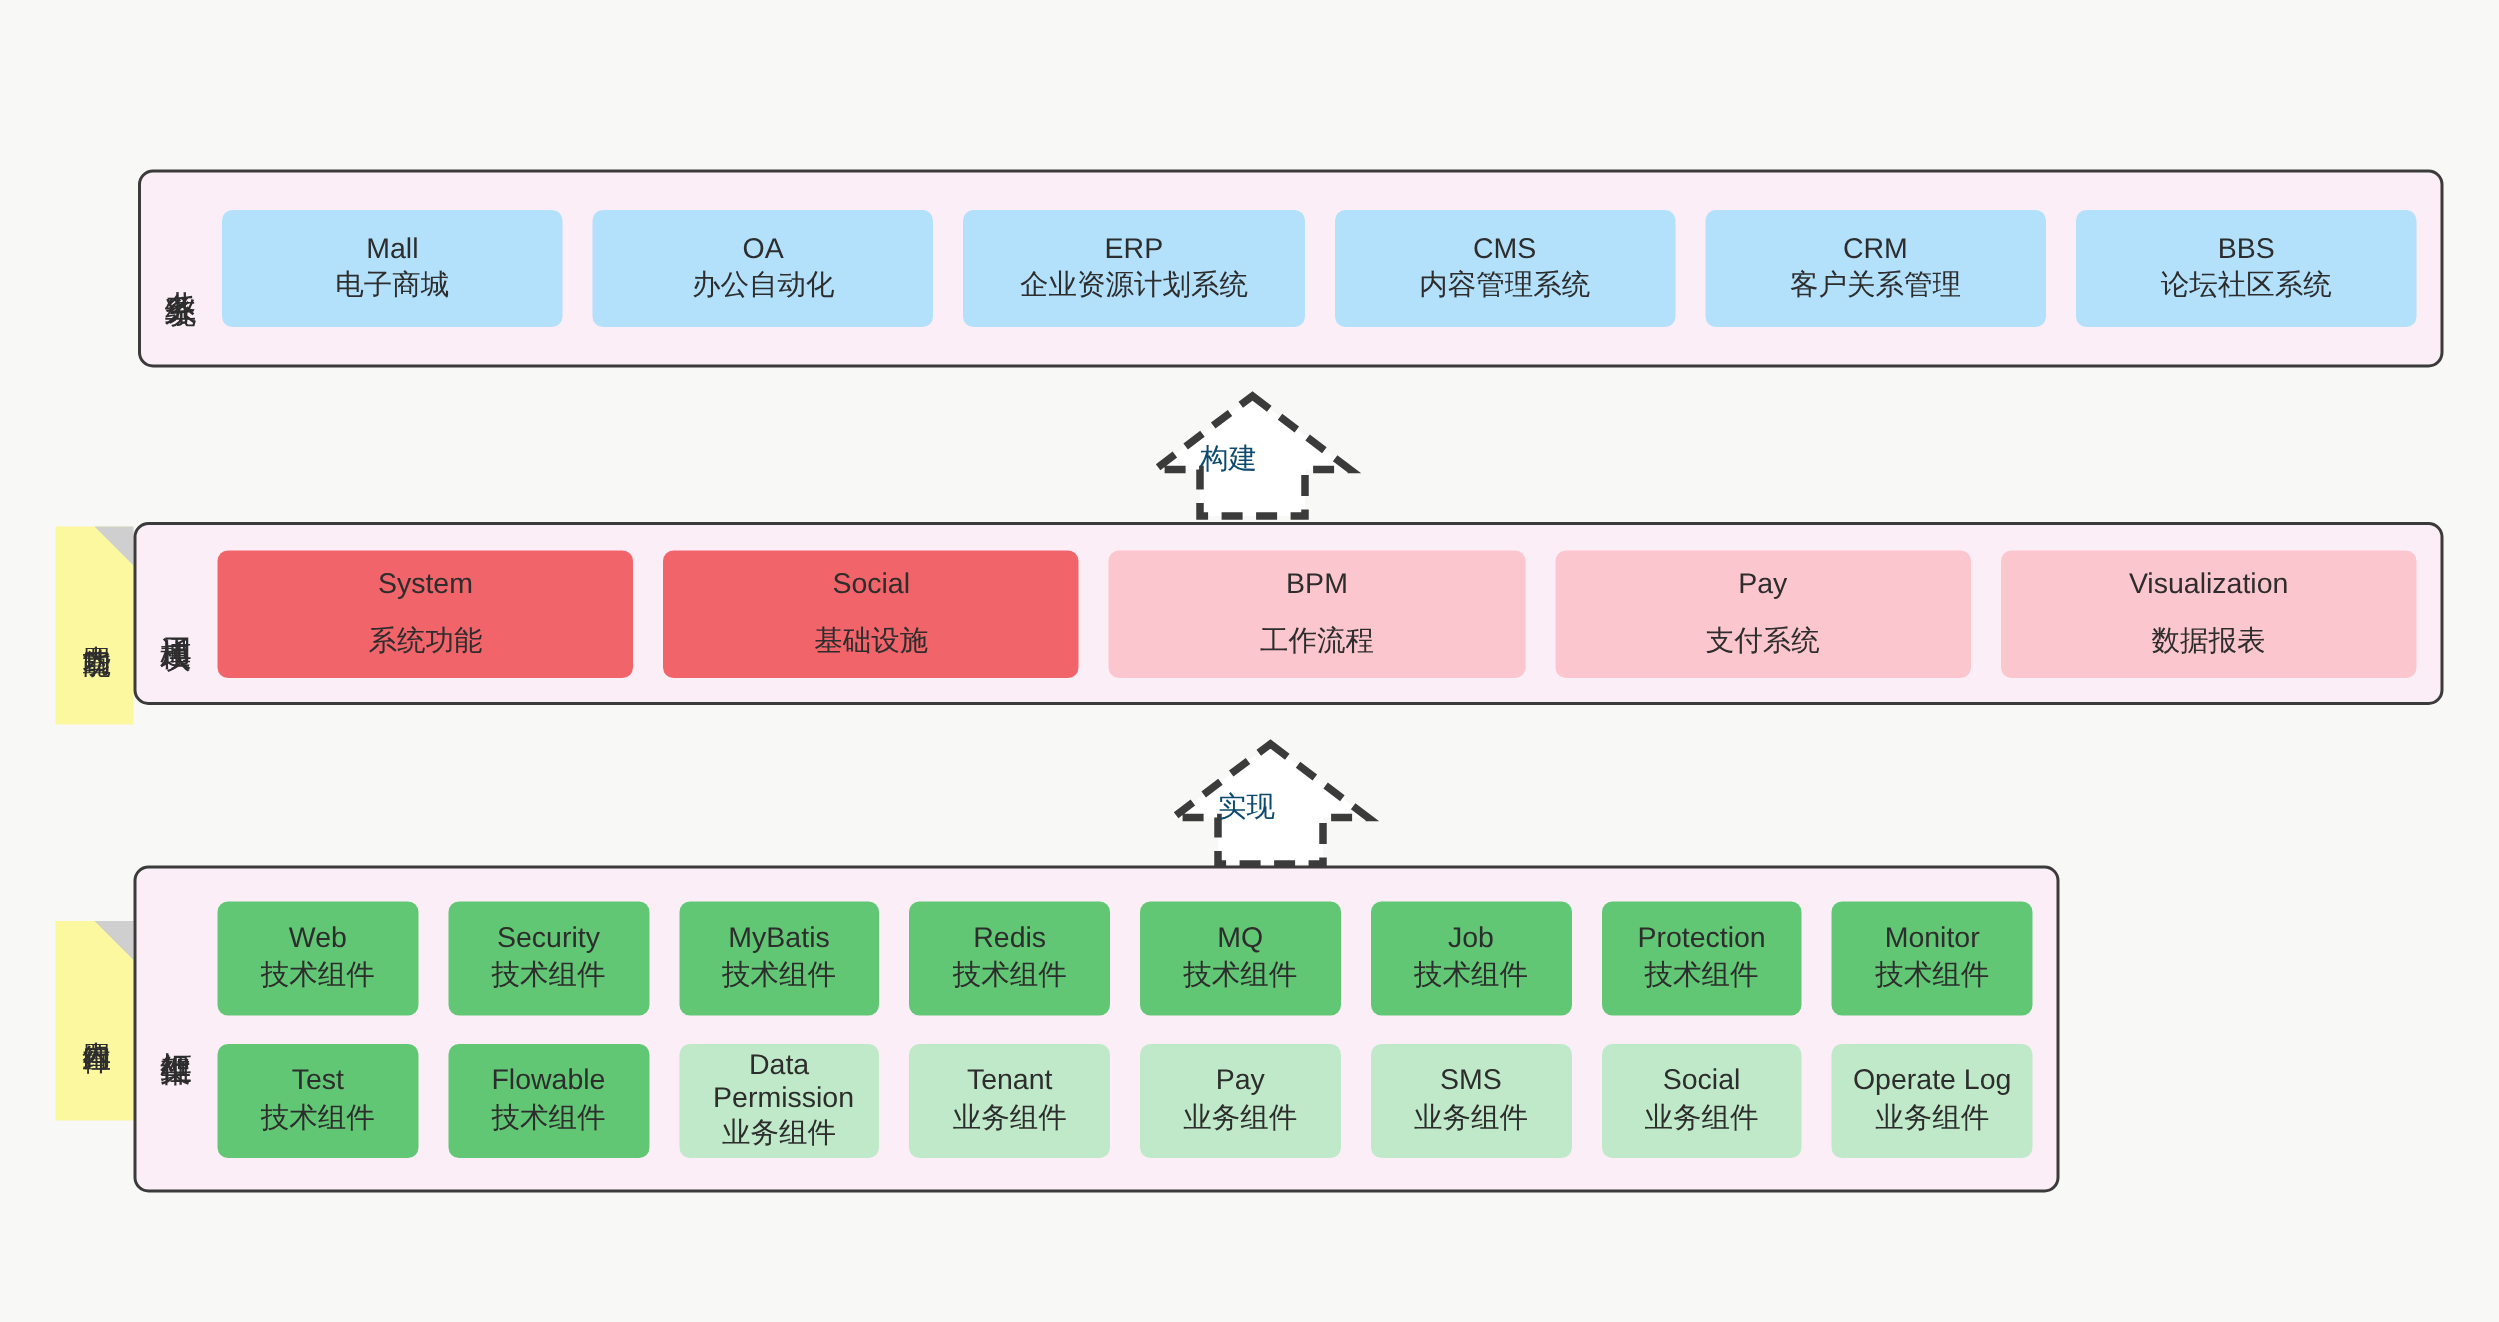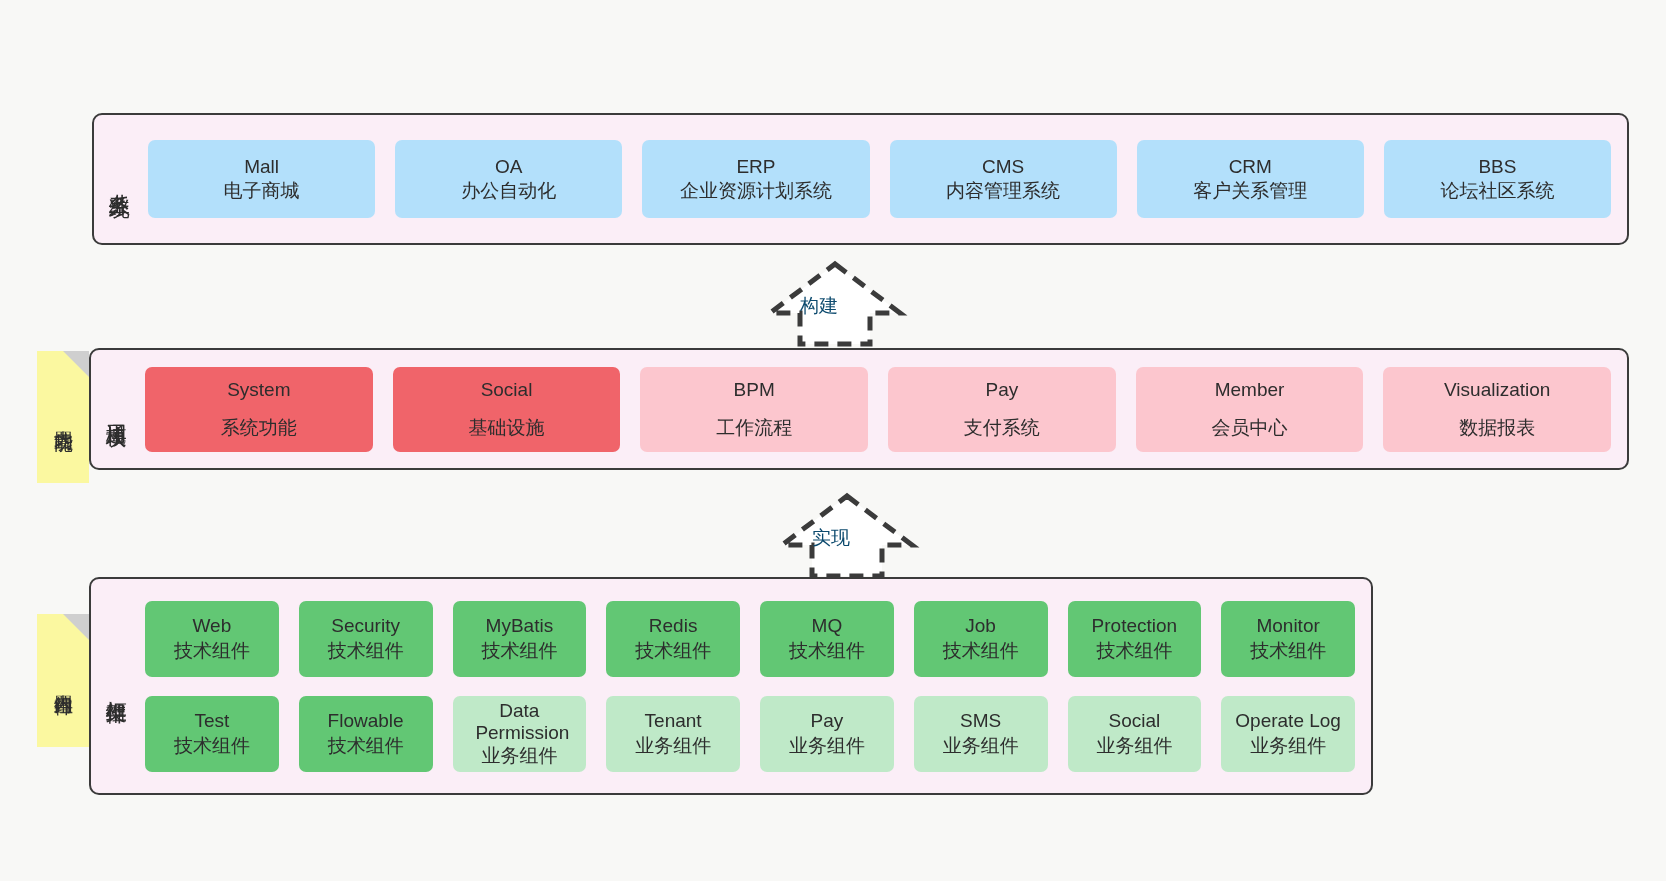--- a/index.html
+++ b/index.html
@@ -201,24 +201,20 @@
         </div>
         <div class="card h-mod c-pink">
           <span class="t1">BPM</span>
           <span class="t2">工作流程</span>
         </div>
         <div class="card h-mod c-pink">
           <span class="t1">Pay</span>
           <span class="t2">支付系统</span>
         </div>
         <div class="card h-mod c-pink">
-          <span class="t1">Member</span>
-          <span class="t2">会员中心</span>
-        </div>
-        <div class="card h-mod c-pink">
           <span class="t1">Visualization</span>
           <span class="t2">数据报表</span>
         </div>
 
       </div>
     </div>
   </div>
 
   <div class="arrow-wrap" style="left:772px; top:490px; width:150px; height:90px;">
     <svg width="150" height="90" viewBox="0 0 150 90">

